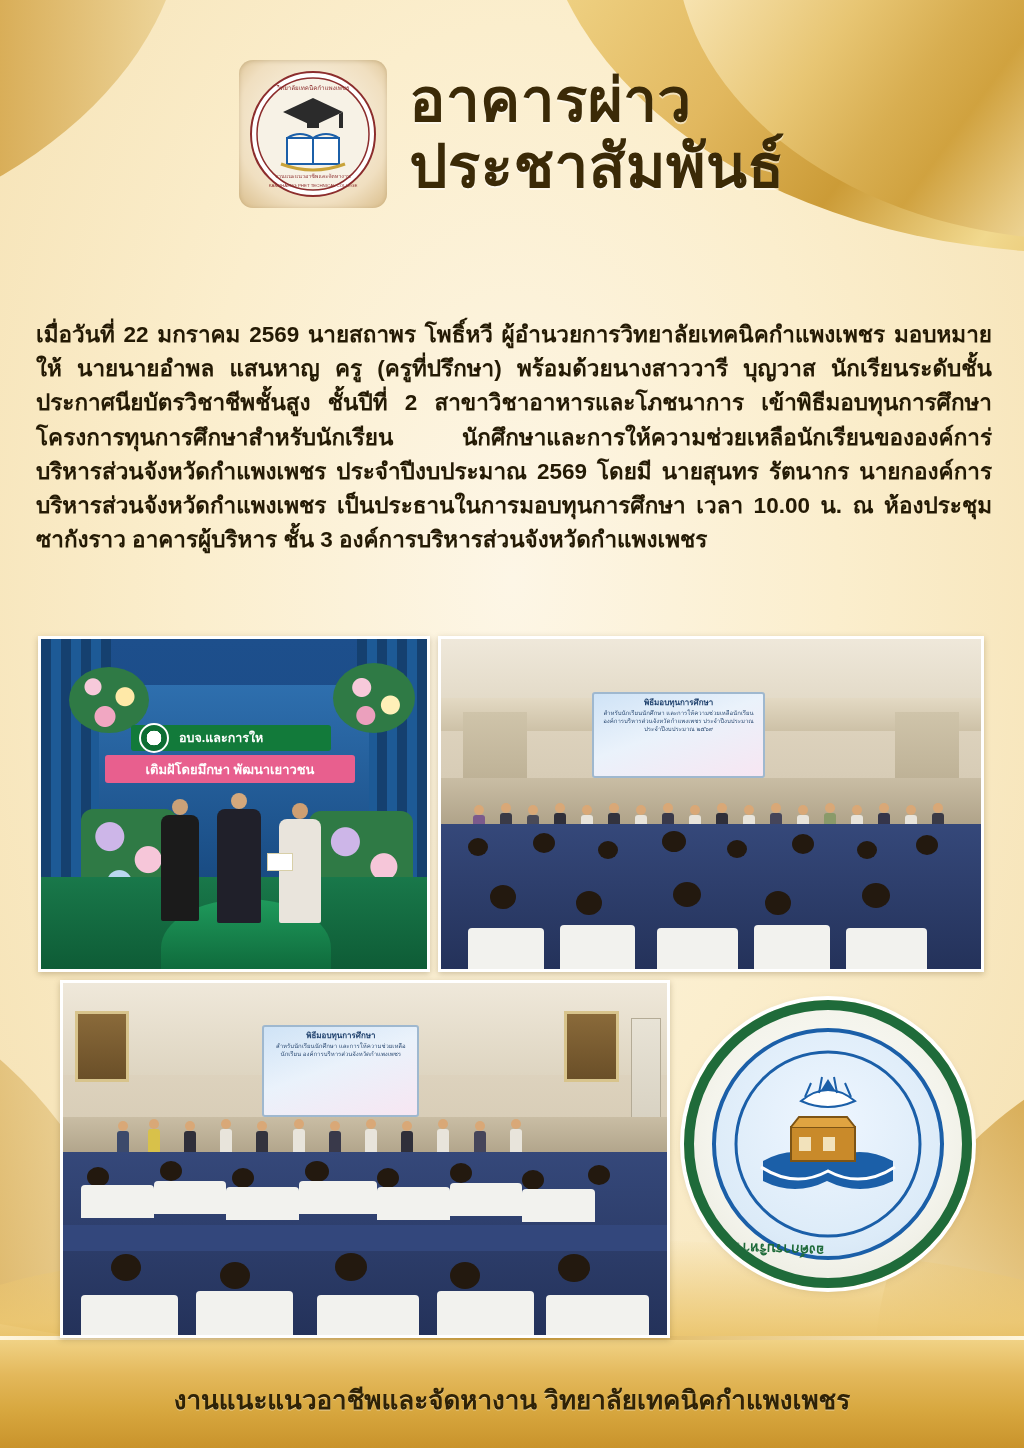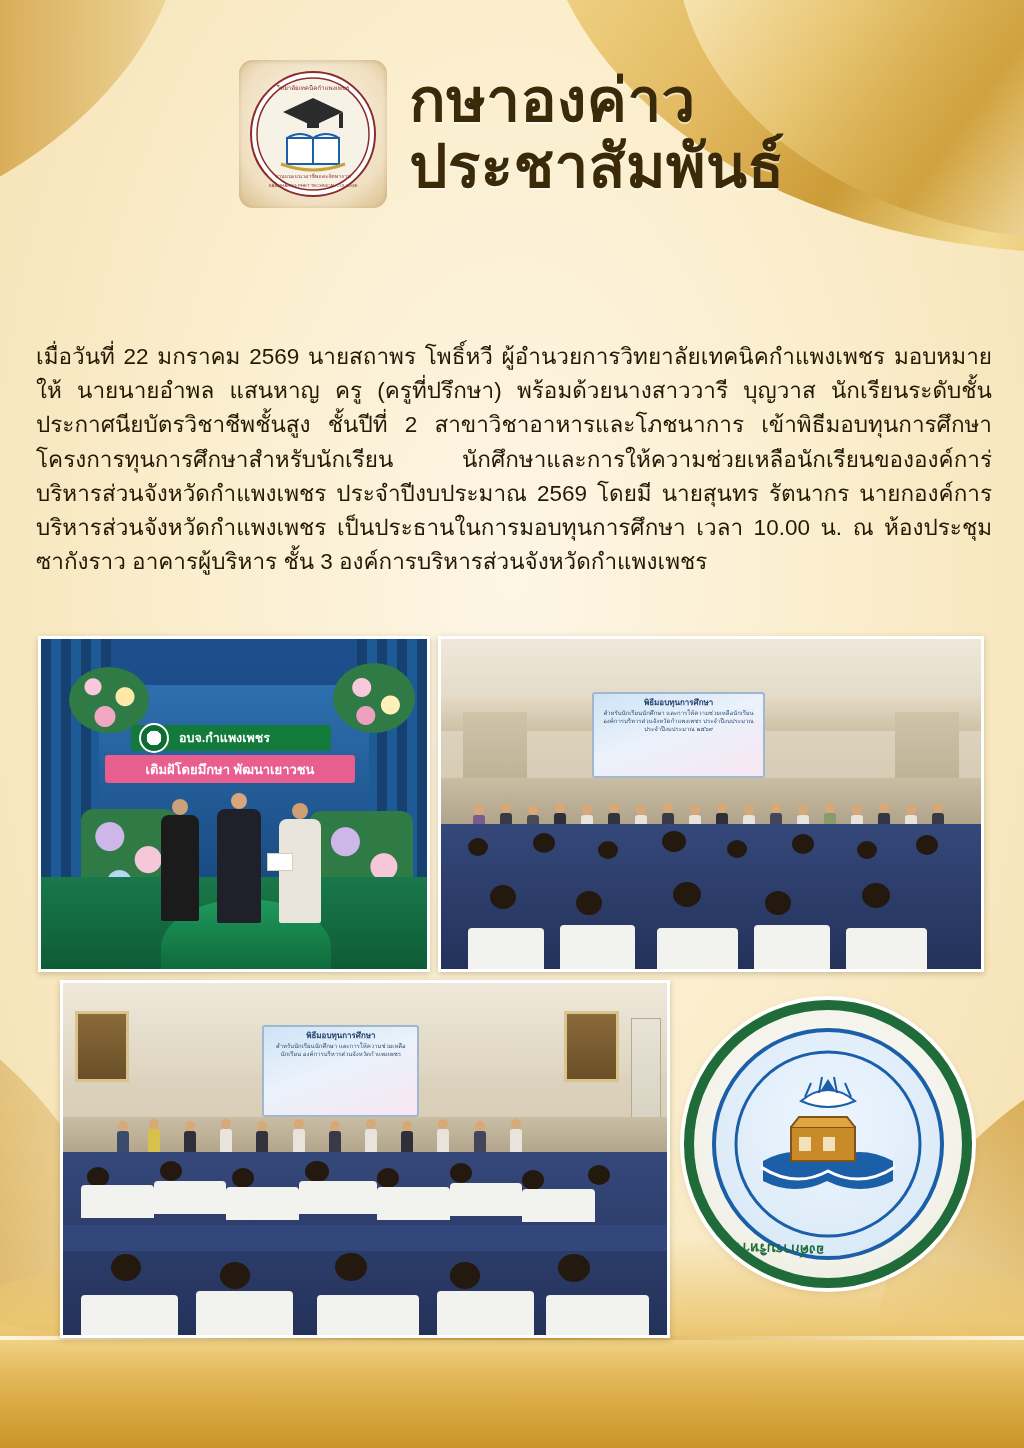--- a/index.html
+++ b/index.html
@@ -98,24 +98,24 @@
   .title-line2 { margin-top: 6px; }
 
   
   .headline {
     position: absolute; top: 278px; left: 0; right: 0;
     text-align: center;
     font-size: 26px; font-weight: bold; color: #2f2206;
     letter-spacing: .2px;
   }
   .body-text {
-    position: absolute; top: 340px; left: 36px; right: 32px;
+    position: absolute; top: 318px; left: 36px; right: 32px;
     font-size: 22.5px; line-height: 1.52; color: #241a04;
     text-align: justify;
-    font-weight: 400;
+    font-weight: 700;
   }
 
   
   .collage { position: absolute; left: 38px; top: 636px; width: 950px; }
   .row1 { display: flex; gap: 8px; }
   .photo {
     border: 3px solid #ffffff;
     box-shadow: 0 2px 6px rgba(90,70,25,.28);
     overflow: hidden; position: relative;
   }
@@ -239,21 +239,21 @@
         <path d="M40 70 h52 v26 H40 z" fill="#ffffff" stroke="#1b5fa8" stroke-width="2"></path>
         <path d="M66 70 v26" stroke="#1b5fa8" stroke-width="2"></path>
         <path d="M40 70 q13 -8 26 0 q13 -8 26 0" fill="none" stroke="#1b5fa8" stroke-width="2"></path>
         <path d="M34 96 q32 12 64 0" fill="none" stroke="#c8a33a" stroke-width="3"></path>
         <text x="66" y="22" font-size="6.2" fill="#8c2d2d" text-anchor="middle" font-family="Liberation Sans, sans-serif">วิทยาลัยเทคนิคกำแพงเพชร</text>
         <text x="66" y="110" font-size="5.4" fill="#8c2d2d" text-anchor="middle" font-family="Liberation Sans, sans-serif">งานแนะแนวอาชีพและจัดหางาน</text>
         <text x="66" y="119" font-size="4.4" fill="#8c2d2d" text-anchor="middle" font-family="Liberation Sans, sans-serif">KAMPHAENG PHET TECHNICAL COLLEGE</text>
       </svg>
     </div>
     <div class="title-block">
-      <div class="title-line1">กษาองค่าว</div>
+      <div class="title-line1">อาคารผ่าว</div>
       <div class="title-line2">ประชาสัมพันธ์</div>
     </div>
   </div>
 
 
   <div class="body-text">เมื่อวันที่ 22 มกราคม 2569 นายสถาพร โพธิ์หวี ผู้อำนวยการวิทยาลัยเทคนิคกำแพงเพชร มอบหมายให้ นายนายอำพล แสนหาญ ครู (ครูที่ปรึกษา) พร้อมด้วยนางสาววารี บุญวาส นักเรียนระดับชั้นประกาศนียบัตรวิชาชีพชั้นสูง ชั้นปีที่ 2 สาขาวิชาอาหารและโภชนาการ เข้าพิธีมอบทุนการศึกษาโครงการทุนการศึกษาสำหรับนักเรียน นักศึกษาและการให้ความช่วยเหลือนักเรียนขององค์การ่บริหารส่วนจังหวัดกำแพงเพชร ประจำปีงบประมาณ 2569 โดยมี นายสุนทร รัตนากร นายกองค์การบริหารส่วนจังหวัดกำแพงเพชร เป็นประธานในการมอบทุนการศึกษา เวลา 10.00 น. ณ ห้องประชุมซากังราว อาคารผู้บริหาร ชั้น 3 องค์การบริหารส่วนจังหวัดกำแพงเพชร</div>
 
   <div class="collage">
     <div class="row1">
 
@@ -261,21 +261,21 @@
         <div class="img-stage">
           <div class="stage-curtain-l"></div>
           <div class="stage-curtain-r"></div>
           <div class="stage-backdrop"></div>
 
           <div class="flower-cluster" style="left:28px;top:28px;width:80px;height:66px;background:radial-gradient(circle at 30% 30%,#f7c9da 0 8px,transparent 9px),radial-gradient(circle at 70% 45%,#ffe9a8 0 9px,transparent 10px),radial-gradient(circle at 45% 75%,#f1a7c2 0 10px,transparent 11px),#2f7a45;"></div>
           <div class="flower-cluster" style="left:292px;top:24px;width:82px;height:70px;background:radial-gradient(circle at 35% 35%,#f7c9da 0 9px,transparent 10px),radial-gradient(circle at 70% 60%,#fff0b8 0 9px,transparent 10px),radial-gradient(circle at 40% 75%,#eba0bd 0 9px,transparent 10px),#2f7a45;"></div>
           <div class="flower-cluster" style="left:40px;top:170px;width:96px;height:92px;background:radial-gradient(circle at 30% 30%,#cdb6e8 0 14px,transparent 15px),radial-gradient(circle at 70% 55%,#f6c6d9 0 13px,transparent 14px),radial-gradient(circle at 40% 80%,#b9d7f0 0 12px,transparent 13px),#2f7a45;border-radius:12px;"></div>
           <div class="flower-cluster" style="left:268px;top:172px;width:104px;height:96px;background:radial-gradient(circle at 35% 32%,#cdb6e8 0 14px,transparent 15px),radial-gradient(circle at 72% 58%,#f6c6d9 0 13px,transparent 14px),radial-gradient(circle at 42% 82%,#b9d7f0 0 12px,transparent 13px),#2f7a45;border-radius:12px;"></div>
 
-          <div class="banner-green">อบจ.กำแพงเพชร</div>
+          <div class="banner-green">อบจ.และการให</div>
           <div class="banner-seal"></div>
           <div class="banner-pink">เติมฝัโดยมึกษา  พัฒนาเยาวชน</div>
 
           <div class="stage-floor"></div>
           <div class="green-drape"></div>
 
           <div class="person" style="left:120px;top:176px;width:38px;height:106px;background:#1b1b1b;">
             <div class="head" style="background:#caa178;"></div>
           </div>
           <div class="person" style="left:176px;top:170px;width:44px;height:114px;background:#20202a;">
@@ -420,14 +420,15 @@
         <path d="M58 78 l8 -10 h48 l8 10" fill="#e0a441" stroke="#7d5415" stroke-width="2"></path>
         <path d="M66 88 h12 v14 H66 z M90 88 h12 v14 H90 z" fill="#f2e2bb"></path>
         <path d="M28 118 q34 22 67 4 q33 18 67 -4" fill="none" stroke="#ffffff" stroke-width="3"></path>
       </svg>
     </div>
     <div class="seal-text">
       <span style="transform:rotate(92deg) translate(118px,0) rotate(90deg);">องค์การบริหารส่วนจังหวัดกำแพงเพชร</span>
     </div>
   </div>
 
+  <div class="footer-text">งานแนะแนวอาชีพและจัดหางาน วิทยาลัยเทคนิคกำแพงเพชร</div>
 
 </div>
 
 </body></html>

